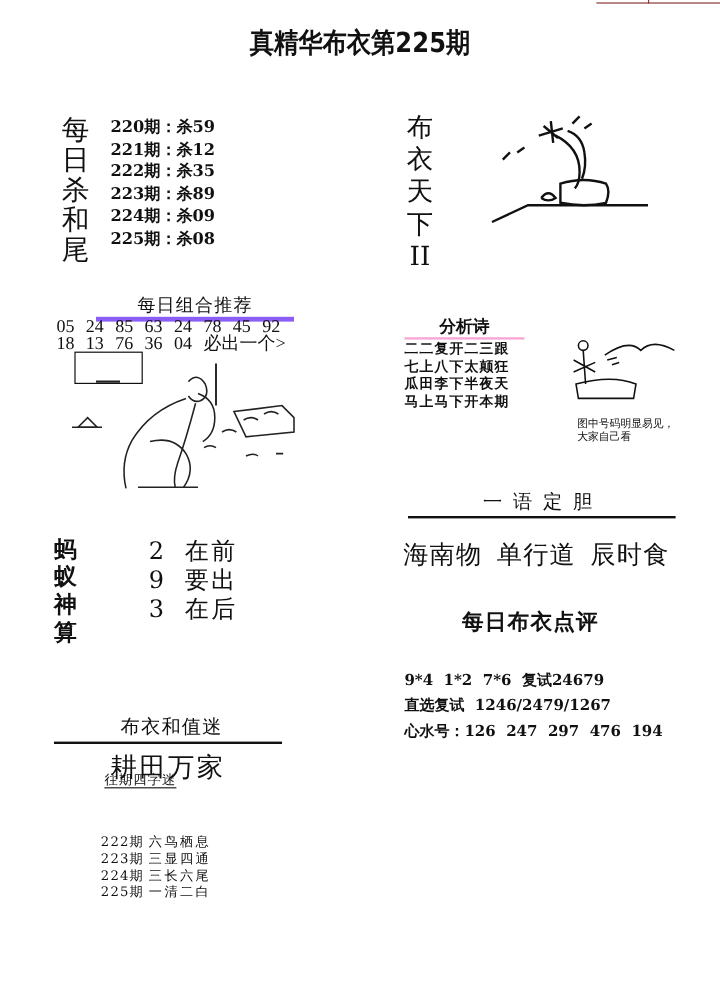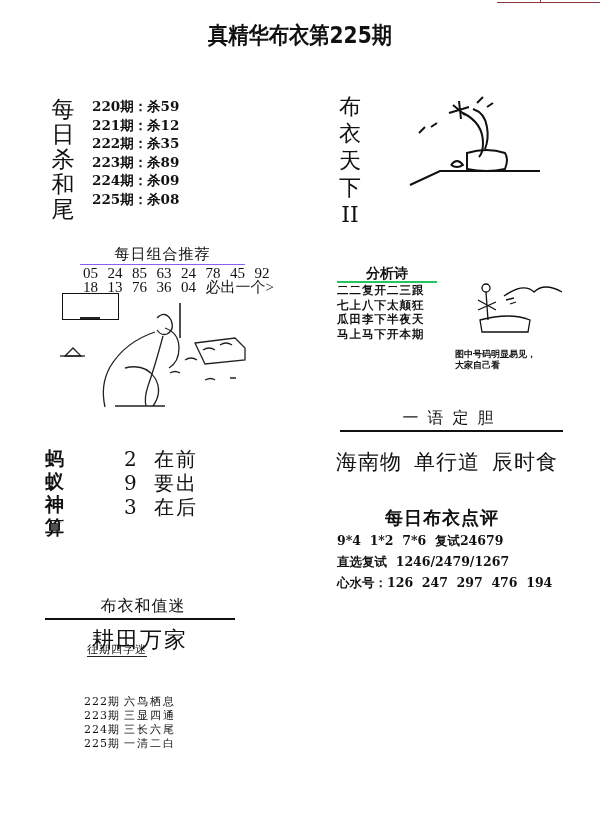--- a/index.html
+++ b/index.html
@@ -13,23 +13,23 @@
 
   .title { left:0; width:600px; top:20px; text-align:center; font-family:"DejaVu Sans","Liberation Sans",sans-serif; font-weight:bold; font-size:23px; letter-spacing:0px; transform:scaleX(0.88); }
 
   .vert { font-size:23px; line-height:25px; width:26px; text-align:center; }
   .vert span { display:block; }
 
   .kill-list { left:92px; top:97px; font-size:13.5px; font-weight:bold; line-height:18.5px; }
   .kill-row { white-space:nowrap; }
   .kill-row .p { display:inline-block; width:55px; }
 
-  .combo-head { left:80px; top:245px; width:165px; text-align:center; font-size:15px; letter-spacing:1px; border-bottom:1px solid #8b5cf6; line-height:18px; padding-bottom:1px; }
+  .combo-head { left:80px; top:245px; width:165px; text-align:center; font-size:15px; letter-spacing:1px; border-bottom:4px solid #8b5cf6; line-height:18px; padding-bottom:1px; }
   .combo-grid { left:47px; top:266px; font-family:"Liberation Serif","DejaVu Serif",serif; font-size:15px; line-height:14px; }
-  .combo-row { white-space:nowrap; letter-spacing:0;margin-left:36px; }
+  .combo-row { white-space:nowrap; letter-spacing:0; }
   .combo-row span { display:inline-block; width:24.5px; }
   .combo-box { left:62px; top:293px; width:55px; height:25px; border:1.5px solid #111; }
   .combo-note { white-space:nowrap; }
 
   .illus1 { left:45px; top:298px; width:205px; height:110px; }
 
   .ant-title { left:45px; top:447px; font-family:"DejaVu Sans","Liberation Sans",sans-serif; font-weight:bold; font-size:19px; line-height:23px; width:24px; }
   .ant-title span { display:block; }
   .ant-rows { left:124px; top:447px; font-size:20px; line-height:24px; }
   .ant-row span.n { display:inline-block; width:30px; }
@@ -41,32 +41,32 @@
 
   .past-head { left:87px; top:643px; font-size:11px; font-weight:normal; letter-spacing:1px; border-bottom:1.5px solid #222; line-height:13px; }
   .past-list { left:45px; top:695px; font-size:11px; line-height:14px; }
   .past-row span.p { display:inline-block; width:40px; letter-spacing:1px;margin-left:39px; }
   .past-row span.t { letter-spacing:2px; }
 
   .bytx { left:336px; top:93px; font-size:22px; line-height:27px; width:28px; text-align:center; }
   .bytx span { display:block; }
   .illus2 { left:405px; top:95px; width:135px; height:95px; }
 
-  .poem-head { left:337px; top:265px; width:100px; text-align:center; font-size:14px; font-weight:bold; border-bottom:2px solid #22c55e; line-height:16px; }
+  .poem-head { left:337px; top:265px; width:100px; text-align:center; font-size:14px; font-weight:bold; border-bottom:2px solid #f9a8d4; line-height:16px; }
   .poem-body { left:337px; top:283px; font-size:11.5px; line-height:14.5px; font-weight:bold; letter-spacing:1px; }
   .illus3 { left:474px; top:280px; width:95px; height:55px; }
-  .poem-note { left:455px; top:349px; font-size:9px; font-weight:bold; line-height:11px; }
+  .poem-note { left:481px; top:349px; font-size:9px; font-weight:normal; line-height:11px; }
 
   .yiyu-head { left:345px; top:408px; width:215px; text-align:center; font-size:16px; letter-spacing:9px; line-height:20px; }
   .yiyu-rule { left:340px; top:430px; width:223px; border-top:2.5px solid #111; }
   .yiyu-words { left:336px; top:448px; font-size:21px; white-space:nowrap; letter-spacing:1px; }
   .yiyu-words span { margin-right:12px; }
   .yiyu-sub { left:385px; top:506px; font-size:18px; font-weight:bold; letter-spacing:1px; }
 
-  .picks { left:337px; top:530px; font-size:12.5px; line-height:21px; font-weight:bold; white-space:nowrap; }
+  .picks { left:337px; top:556px; font-size:12.5px; line-height:21px; font-weight:bold; white-space:nowrap; }
 </style>
 </head>
 <body>
 
 <div class="abs topbar"></div>
 <div class="abs topbar-tick"></div>
 
 <div class="abs title">真精华布衣第225期</div>
 
 <div class="abs vert" style="left:50px;top:97px;">

